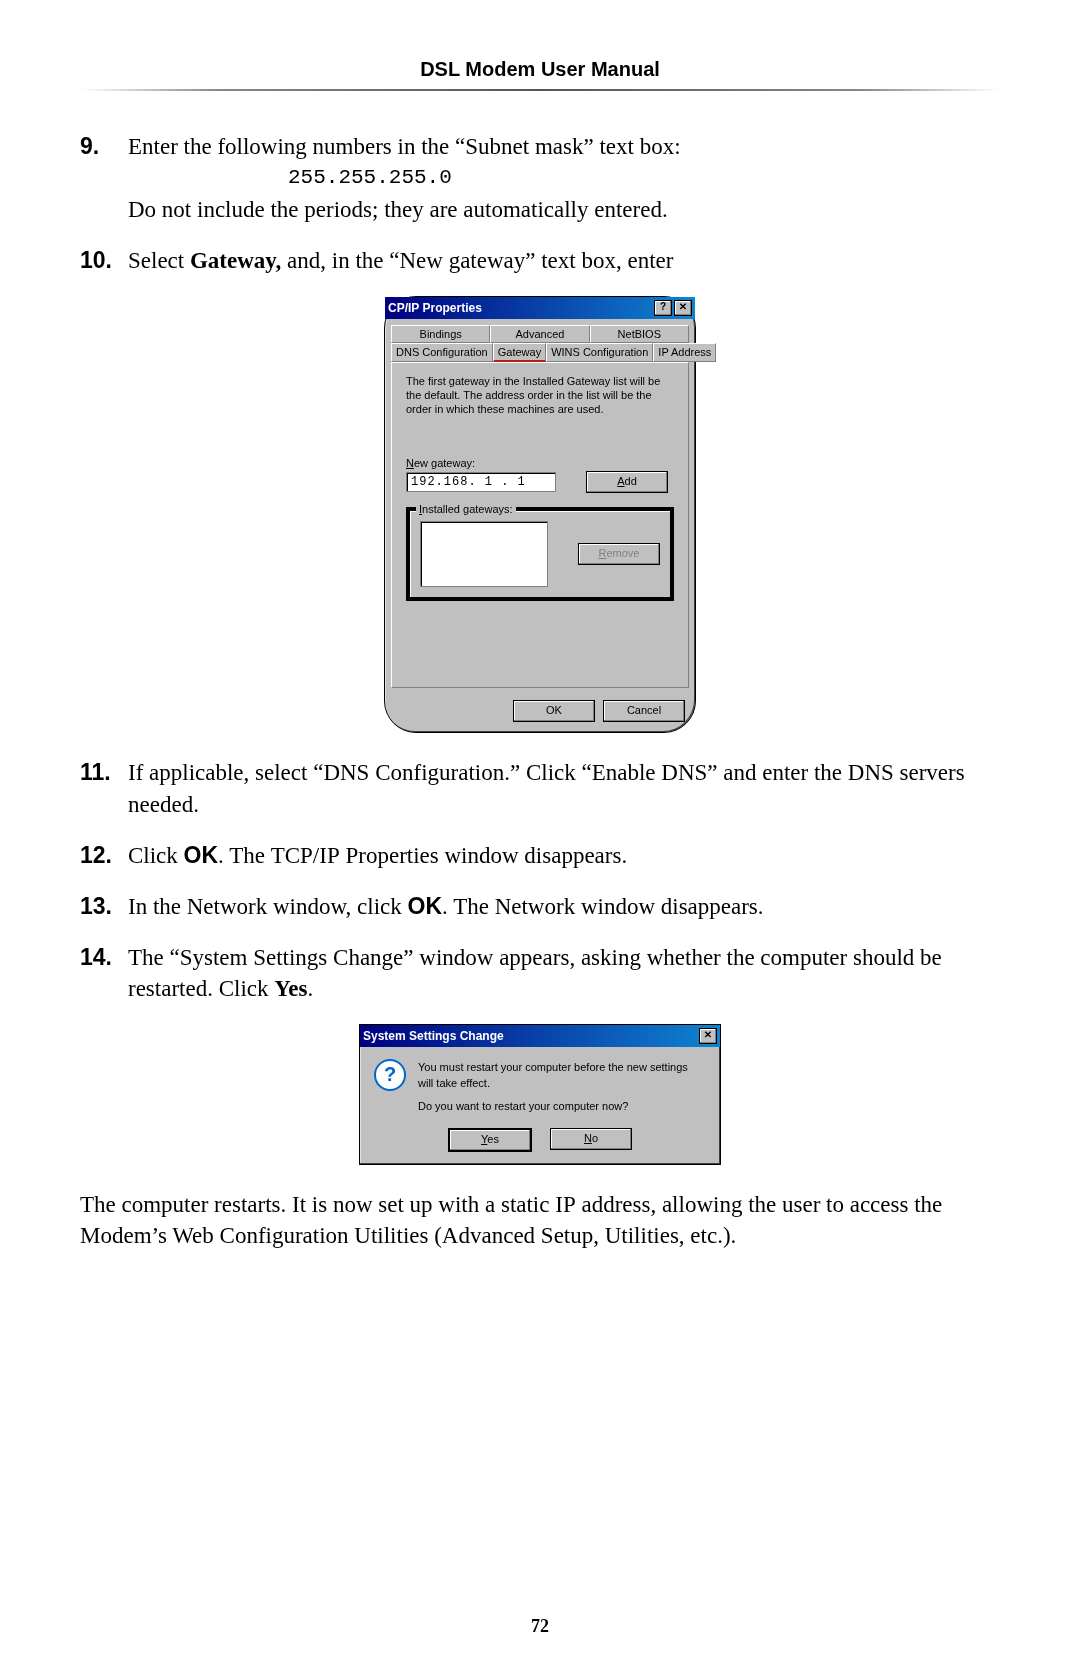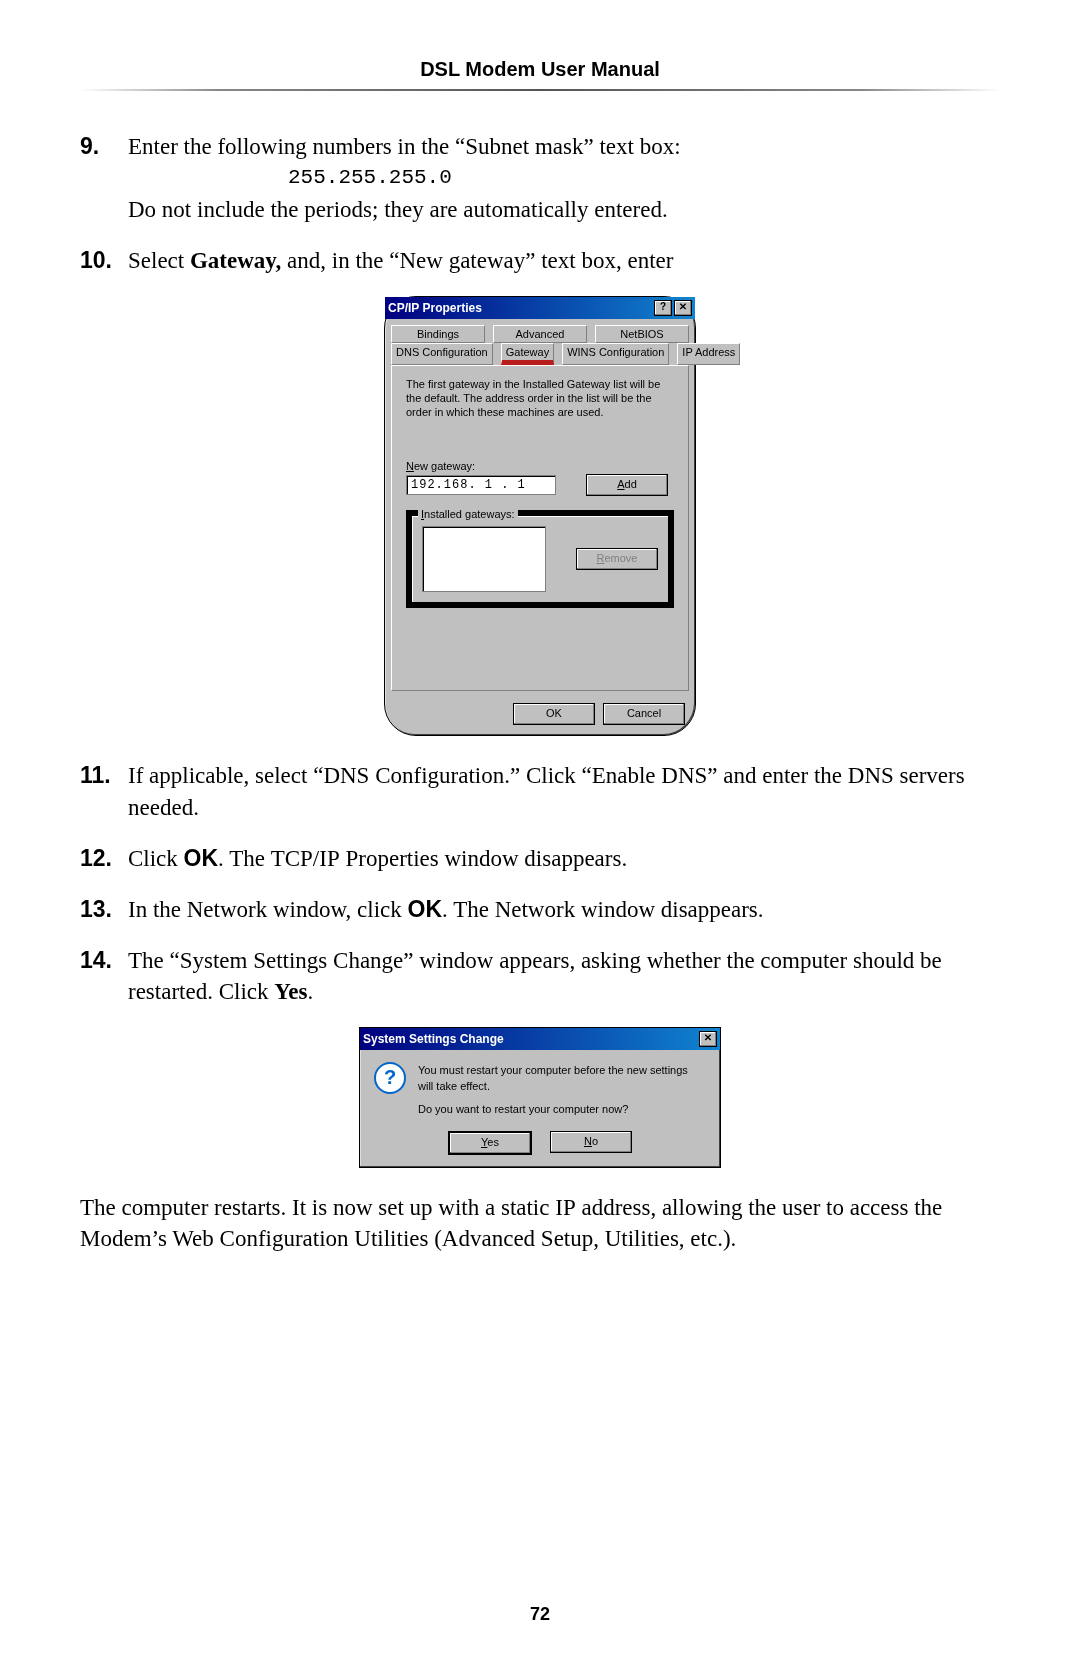--- a/index.html
+++ b/index.html
@@ -98,36 +98,36 @@
     box-shadow: inset -1px -1px 0 #808080, inset 1px 1px 0 #fff;
     font-size: 10px;
     line-height: 12px;
     text-align: center;
     color: #000;
     font-weight: bold;
   }
   .tabs-row {
     display: flex;
     padding: 6px 6px 0 6px;
-    gap: 8px;
+    gap: 0;
   }
   .tabs-row .tab {
     flex: 1;
     text-align: center;
     padding: 2px 4px;
     font-size: 11px;
     background: #c0c0c0;
     border-top: 1px solid #fff;
     border-left: 1px solid #fff;
     border-right: 1px solid #808080;
     border-bottom: 1px solid #808080;
     white-space: nowrap;
   }
   .tabs-row .tab.active {
-    border-bottom: 5px solid #b91c1c;
+    border-bottom: 2px solid #b91c1c;
     position: relative;
     z-index: 2;
   }
   .tab-panel {
     margin: 0 6px 6px 6px;
     border: 1px solid #fff;
     border-right-color: #808080;
     border-bottom-color: #808080;
     padding: 12px 14px;
     min-height: 300px;
@@ -170,21 +170,21 @@
     box-shadow: inset -1px -1px 0 #808080, inset 1px 1px 0 #fff;
     font-size: 11px;
     text-align: center;
     line-height: 18px;
     padding: 0 8px;
   }
   .w-btn.disabled {
     color: #808080;
   }
   .fieldset {
-    border: 6px solid #000000;
+    border: 4px solid #000000;
     box-shadow: inset 1px 1px 0 #fff;
     padding: 10px;
     position: relative;
     margin-top: 6px;
   }
   .fieldset .legend {
     position: absolute;
     top: -8px;
     left: 6px;
     background: #c0c0c0;
@@ -237,25 +237,25 @@
     gap: 18px;
     padding: 6px 0 12px 0;
   }
   .final-para {
     font-size: 23px;
     line-height: 1.35;
     margin-top: 20px;
   }
   .page-num {
     position: absolute;
-    bottom: 52px;
+    bottom: 40px;
     left: 0;
     right: 0;
     text-align: center;
-    font-family: Liberation Sans, sans-serif;
+    font-family: Liberation Serif, serif;
     font-weight: bold;
     font-size: 18px;
   }
   .u { text-decoration: underline; }
   b.sans { font-family: Arial, Helvetica, sans-serif; }
 </style>
 </head>
 <body>
 
 <div class="page">

